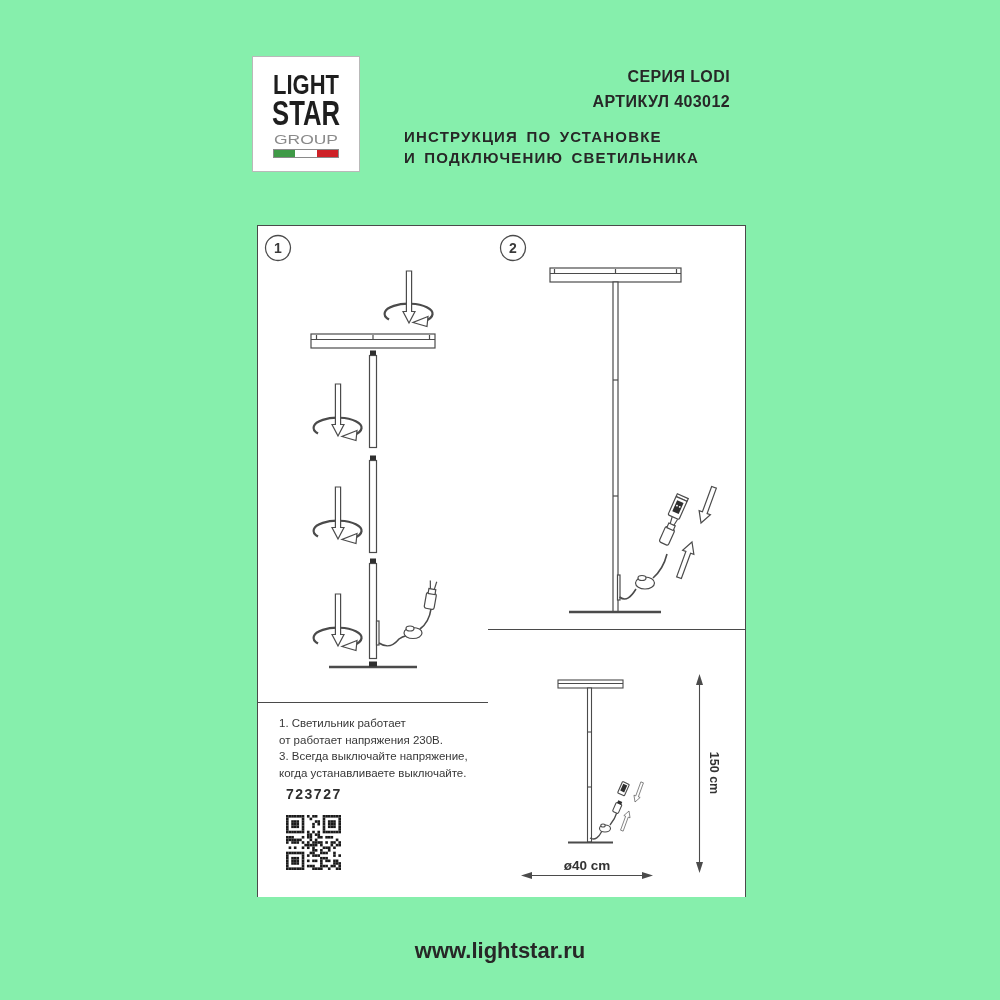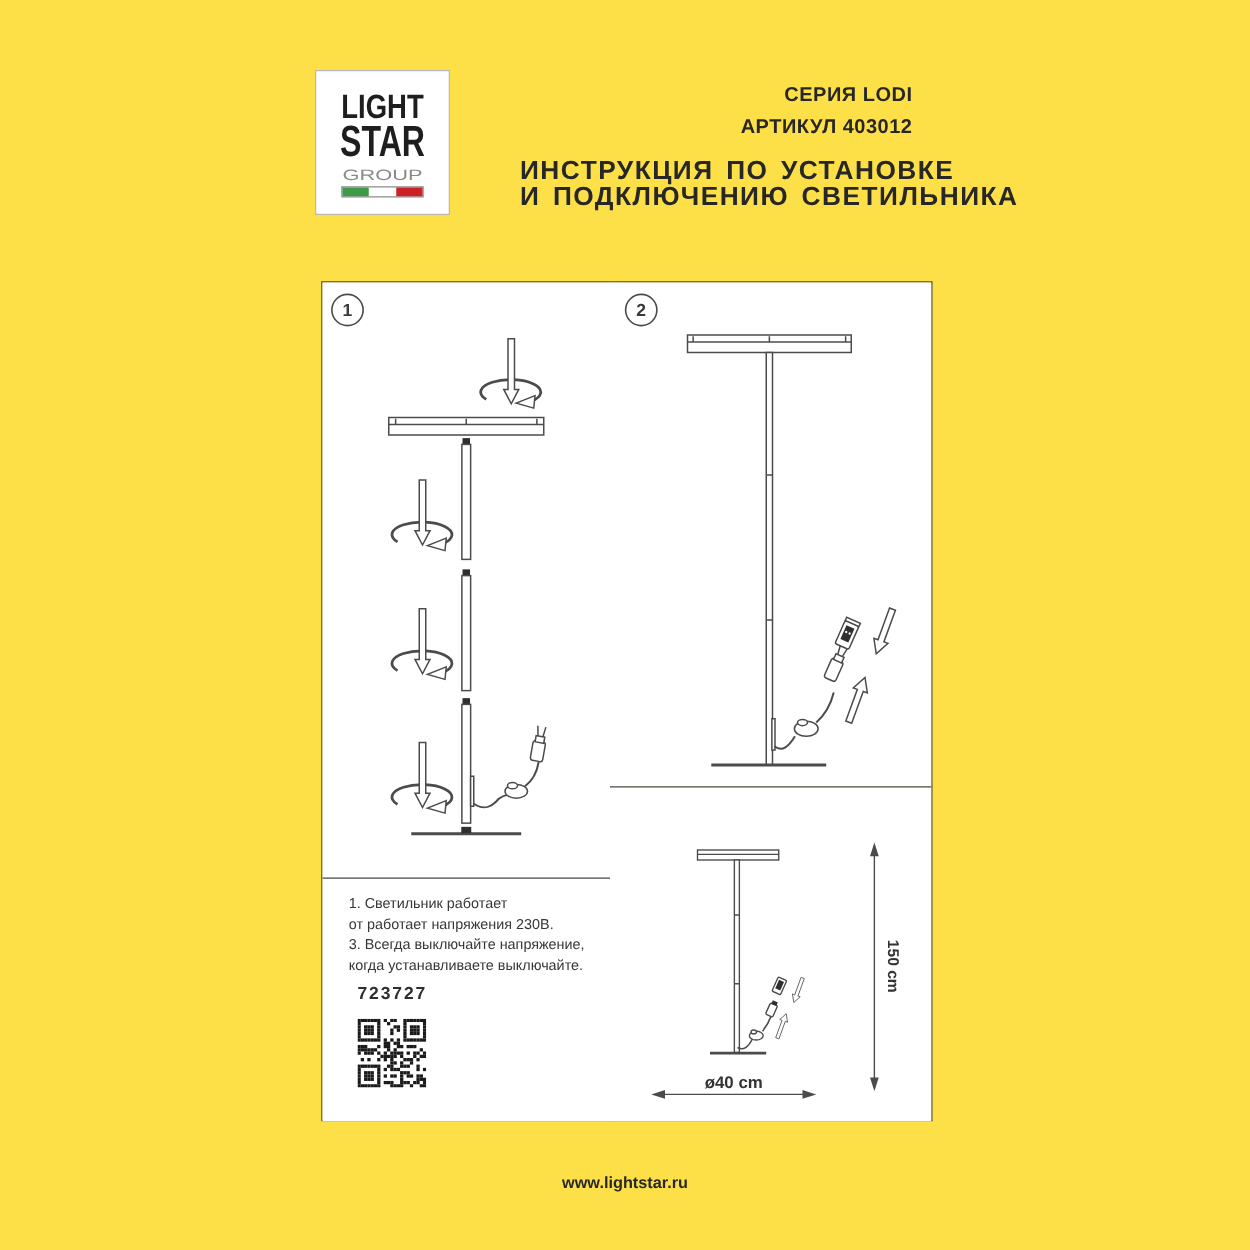--- a/index.html
+++ b/index.html
@@ -1,24 +1,24 @@
 <!DOCTYPE html>
 <html><head>
 <meta charset="utf-8">
 <style>
   html,body{margin:0;padding:0;background:#e9e9e9;}
-  .page{position:relative;width:1000px;height:1000px;background:#fde047;
+  .page{position:relative;width:1000px;height:1000px;background:#86efac;
         font-family:"Liberation Sans",sans-serif;color:#262626;overflow:hidden;}
 
   
   .logo-box{position:absolute;left:252px;top:56px;width:106px;height:114px;
             border:1px solid #b9b9b9;background:#fff;}
   .hdr-right{position:absolute;right:270px;top:64px;text-align:right;
              font-weight:bold;font-size:16px;line-height:25px;letter-spacing:.4px;color:#272727;}
-  .hdr-title{position:absolute;left:416px;top:126px;font-weight:bold;font-size:21px;
+  .hdr-title{position:absolute;left:404px;top:126px;font-weight:bold;font-size:15px;
              line-height:21px;letter-spacing:1.2px;word-spacing:3px;color:#272727;}
 
   
   .figure{position:absolute;left:257px;top:225px;width:487px;height:670px;
           border:1px solid #4a4a4a;}
   .cell{position:absolute;background:#fff;}
   .p1   {left:0;top:0;width:230px;height:476px;border-right:1px solid #4a4a4a;}
   .pn   {left:0;top:476px;width:230px;height:194px;border-right:1px solid #4a4a4a;border-top:1px solid #4a4a4a;}
   .p2   {left:230px;top:0;width:257px;height:403px;}
   .pd   {left:230px;top:403px;width:257px;height:267px;border-top:1px solid #4a4a4a;}
@@ -27,21 +27,21 @@
 
   
   .notes{position:absolute;left:21px;top:12px;font-size:11.5px;line-height:16.5px;color:#373737;}
   .notes p{margin:0;}
   .art-num{position:absolute;left:28px;top:83px;font-size:14px;font-weight:bold;
            letter-spacing:1.5px;color:#2e2e2e;}
   .qr{position:absolute;left:28px;top:112px;}
 
   
   .footer{position:absolute;left:0;top:938px;width:100%;text-align:center;
-          font-weight:bold;font-size:13px;color:#272727;}
+          font-weight:bold;font-size:22px;color:#272727;}
 </style>
 </head>
 <body>
 
 <div class="page">
 
   <div class="logo-box">
     <svg width="106" height="114" viewBox="0 0 106 114">
       <text x="53" y="37" text-anchor="middle" textLength="66" lengthAdjust="spacingAndGlyphs" font-family="Liberation Serif,serif" font-weight="bold" font-size="27" fill="#1e1e1e">LIGHT</text>
       <text x="53" y="68" text-anchor="middle" textLength="68" lengthAdjust="spacingAndGlyphs" font-family="Liberation Serif,serif" font-weight="bold" font-size="35" fill="#1e1e1e">STAR</text>

